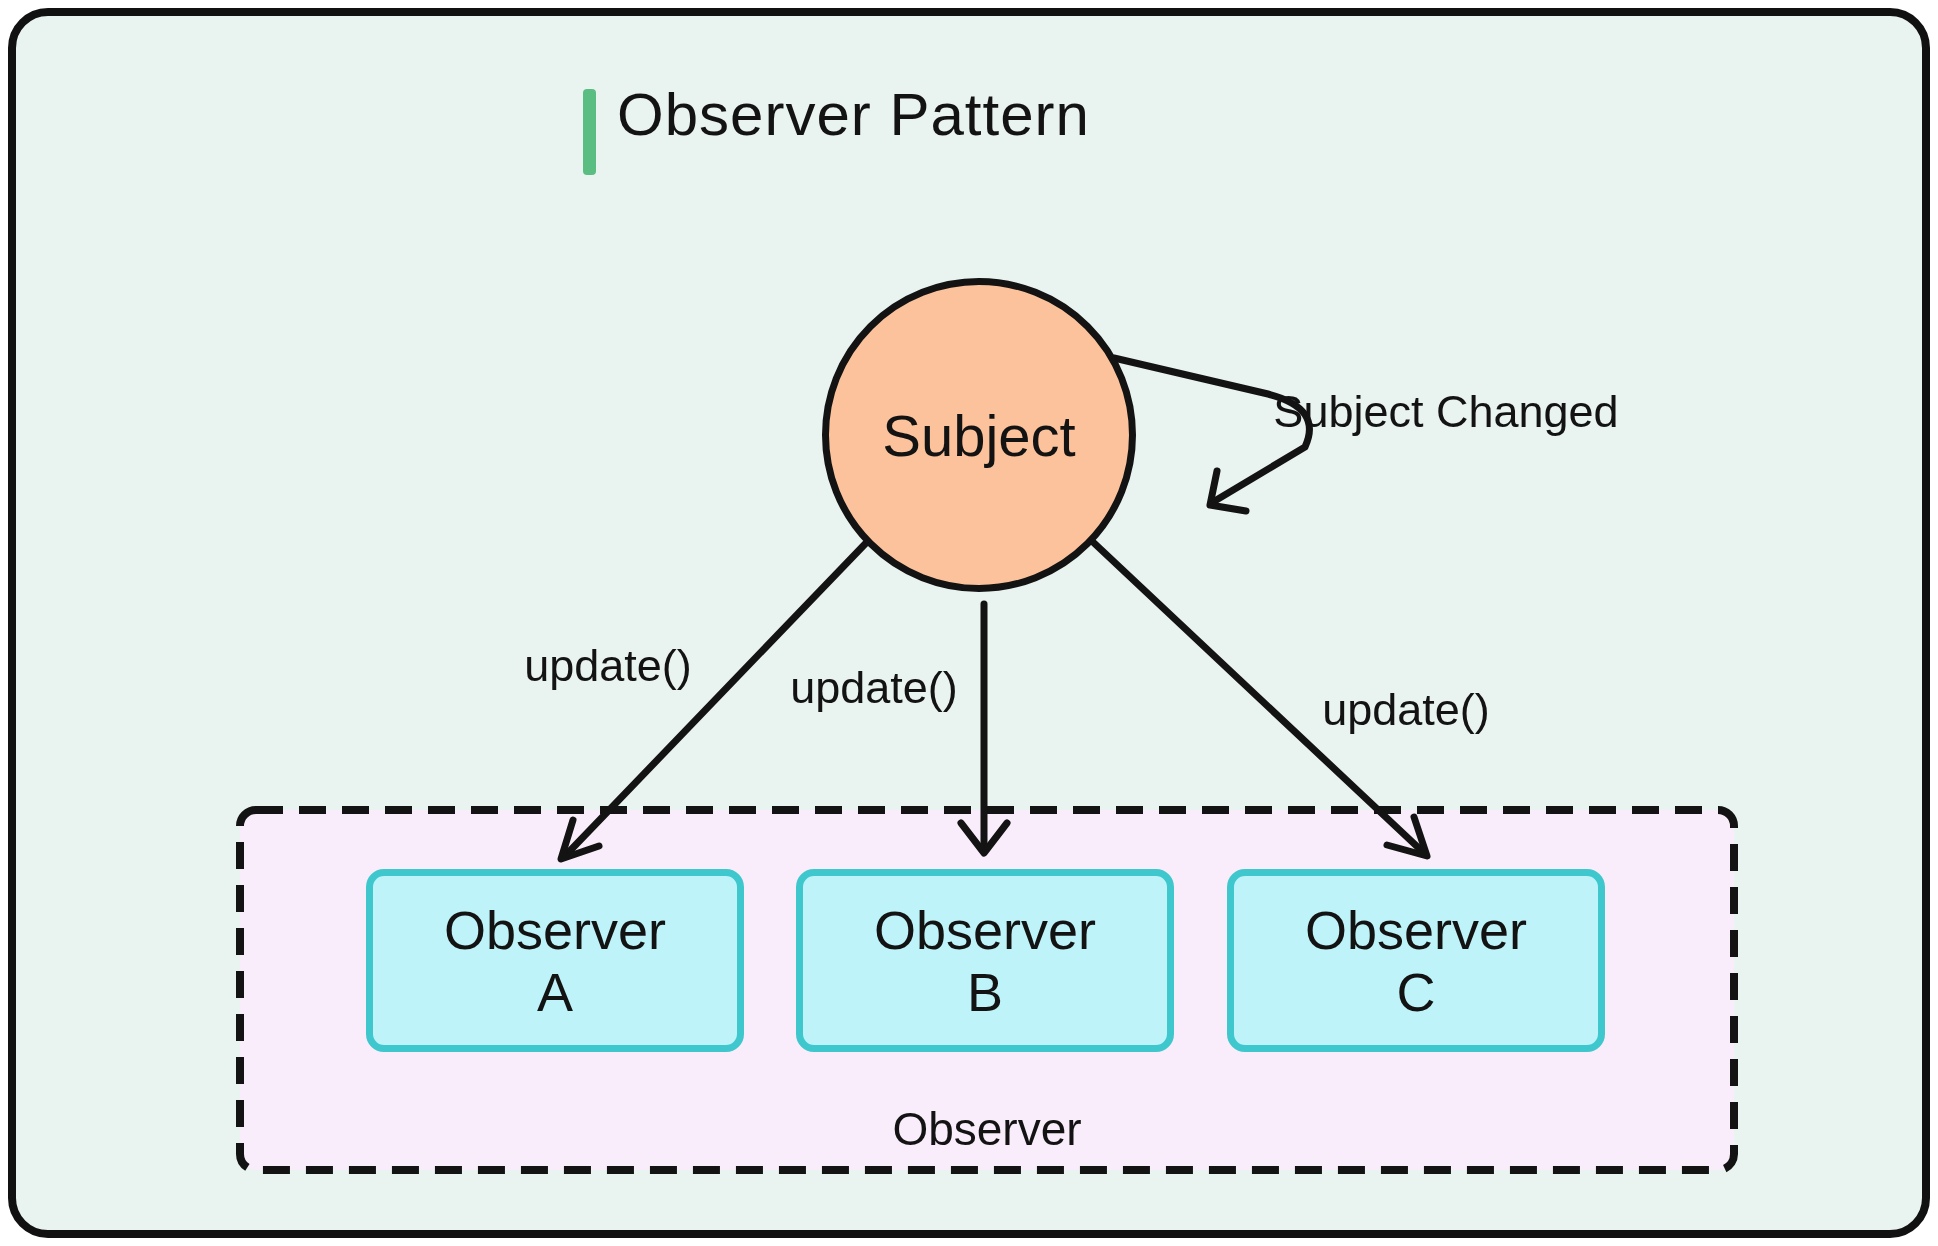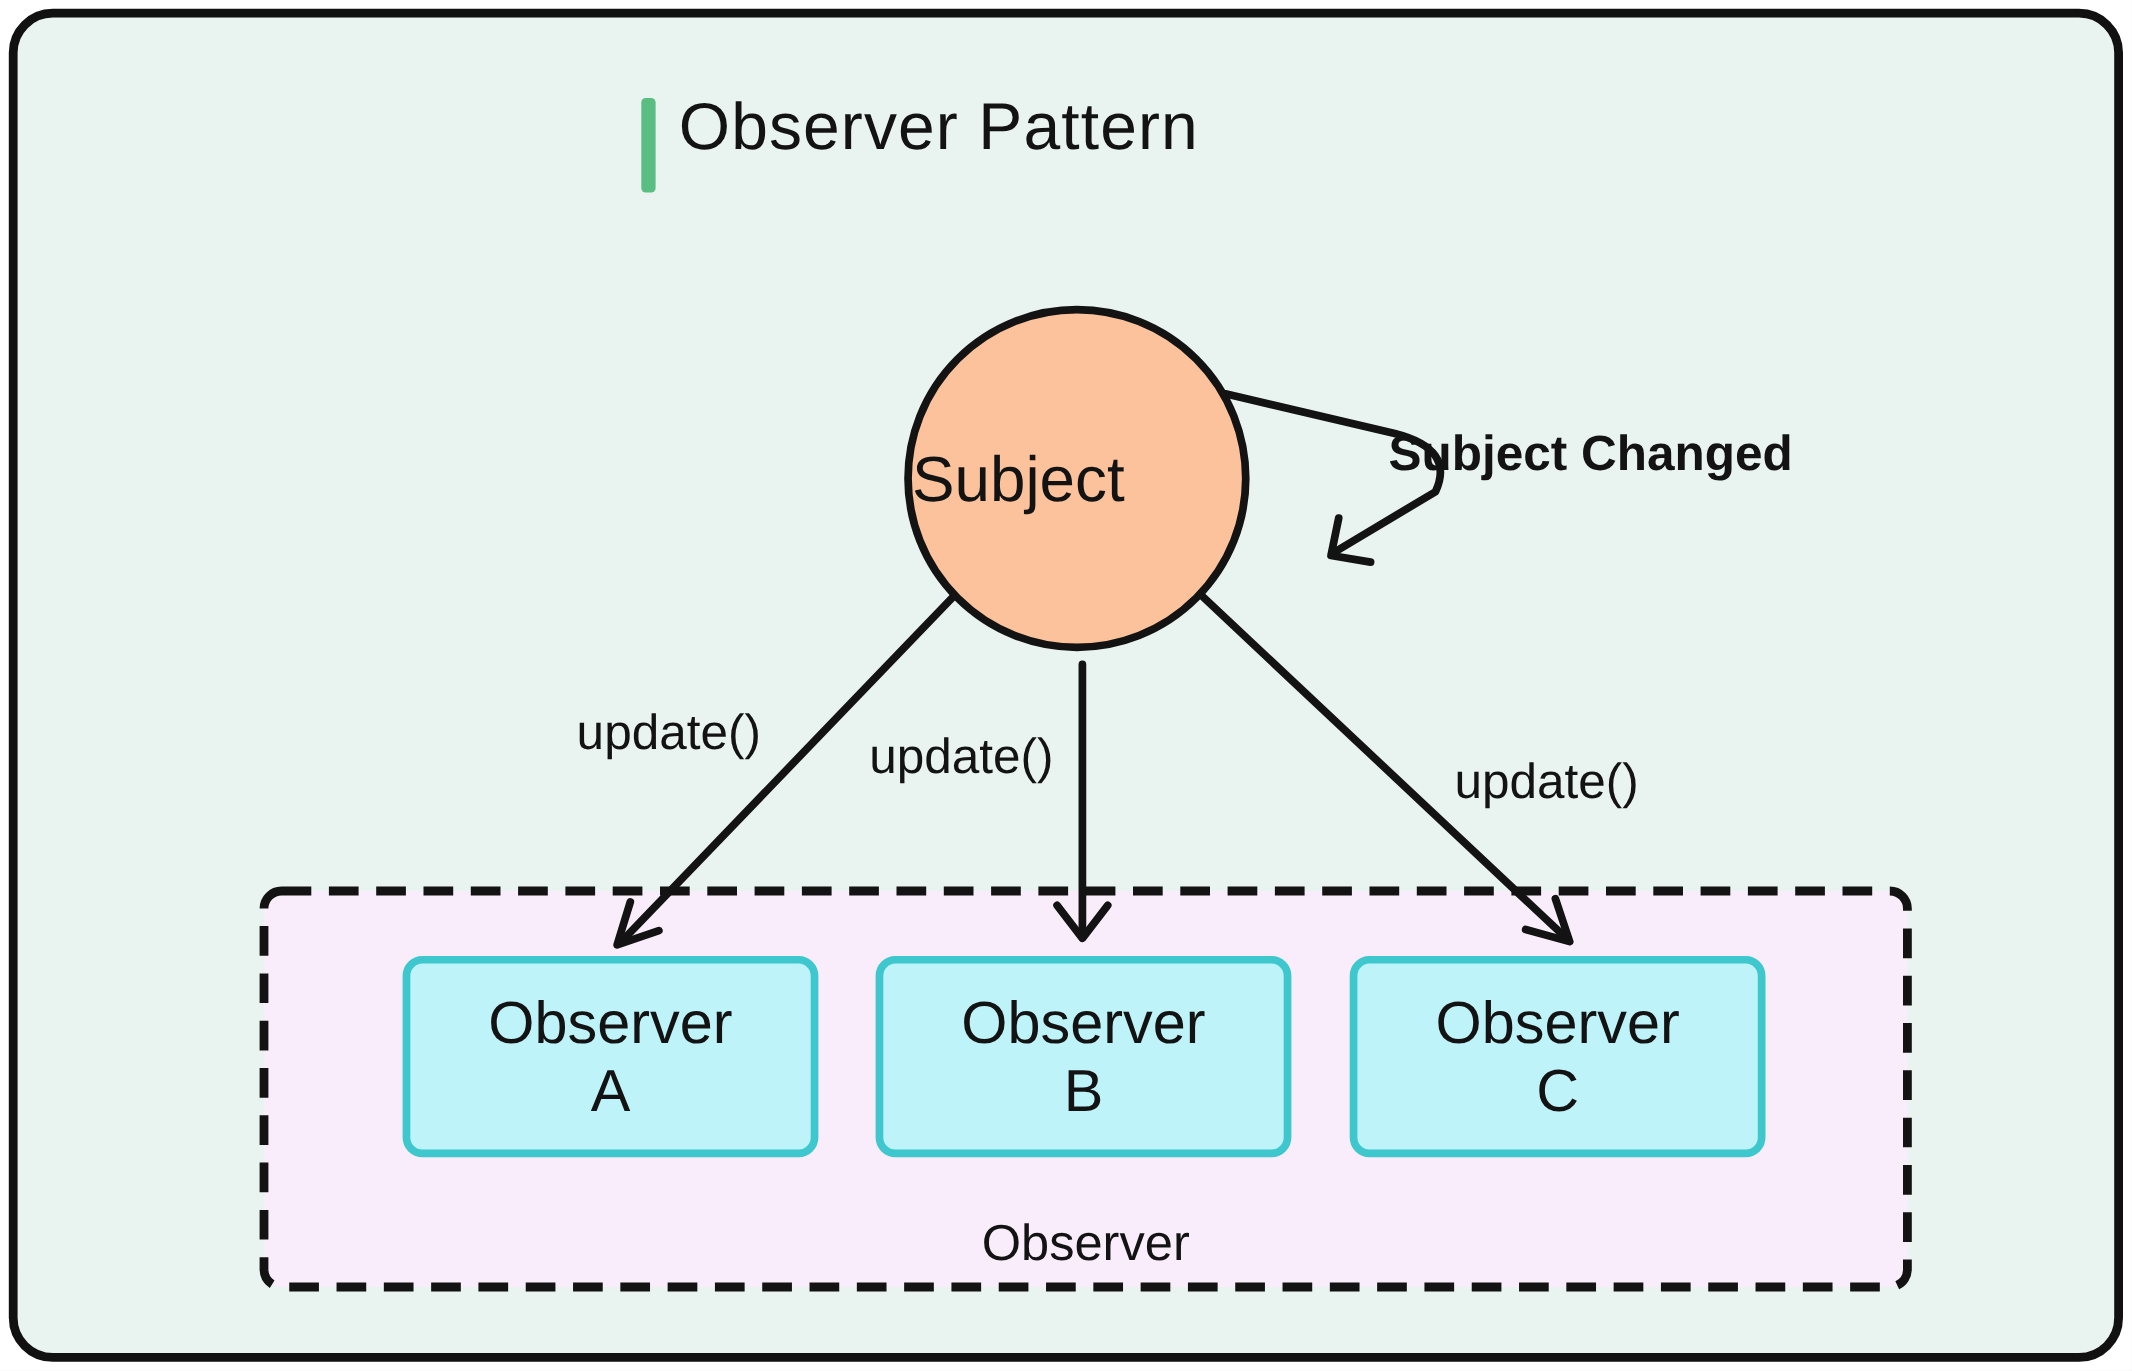--- a/index.html
+++ b/index.html
@@ -24,21 +24,21 @@
     position:absolute;left:601px;top:64px;
     font-size:60px;font-weight:500;line-height:normal;
     letter-spacing:1px;color:#131313;white-space:nowrap;
   }
   svg.overlay{position:absolute;left:0;top:0;width:1938px;height:1246px;}
   .subject-circle{
     position:absolute;left:806px;top:262px;width:314px;height:314px;
     box-sizing:border-box;border-radius:50%;
     background:var(--subject-fill,#fbc29b);
     border:7px solid var(--line,#131313);
-    display:flex;align-items:center;
+    display:flex;align-items:center;justify-content:center;
     font-size:58px;font-weight:500;
   }
   .float-label{
     position:absolute;transform:translateX(-50%);
     font-size:45px;font-weight:500;white-space:nowrap;color:#131313;
   }
   .observer-box{
     position:absolute;top:853px;width:378px;height:183px;
     box-sizing:border-box;
     background:var(--observer-fill,#bdf3f9);
@@ -79,21 +79,21 @@
 
       <path d="M 1098 342 L 1252 378 Q 1307 392 1289 431 L 1197 486"></path>
       <path d="M 1201 455 L 1194 489 L 1230 495"></path>
     </g>
   </svg>
 
   <div class="subject-circle">
     <span>Subject</span>
   </div>
 
-  <div class="float-label" style="left:1430px;top:370px;font-weight:bold;">Subject Changed</div>
+  <div class="float-label" style="left:1430px;top:370px;">Subject Changed</div>
   <div class="float-label" style="left:592px;top:624px;">update()</div>
   <div class="float-label" style="left:858px;top:646px;">update()</div>
   <div class="float-label" style="left:1390px;top:668px;">update()</div>
 
   <div class="observer-box box-a">
     <span>Observer</span>
     <span>A</span>
   </div>
   <div class="observer-box box-b">
     <span>Observer</span>

